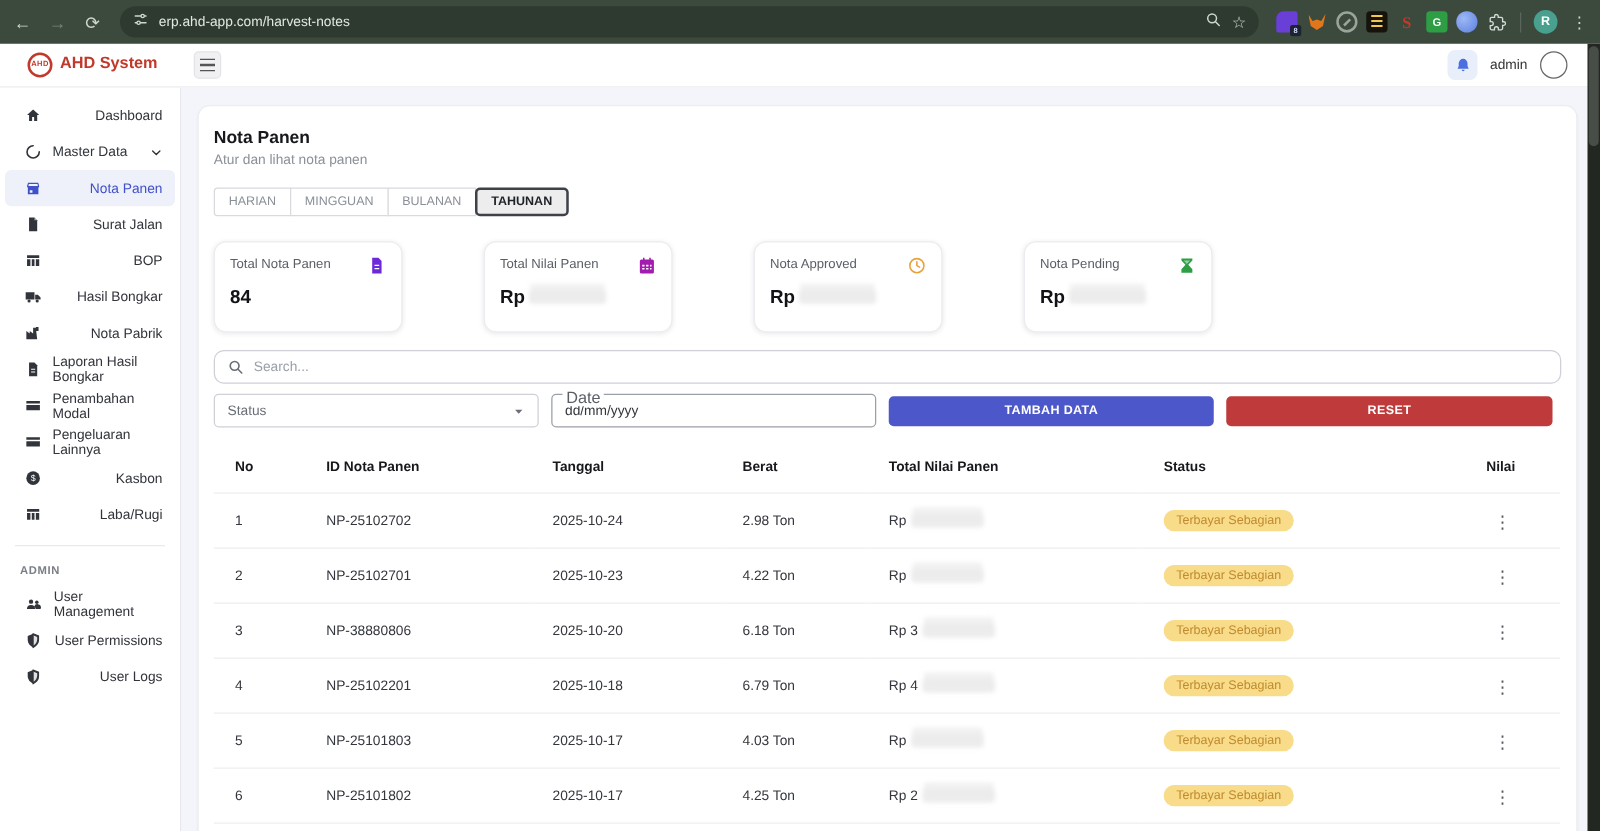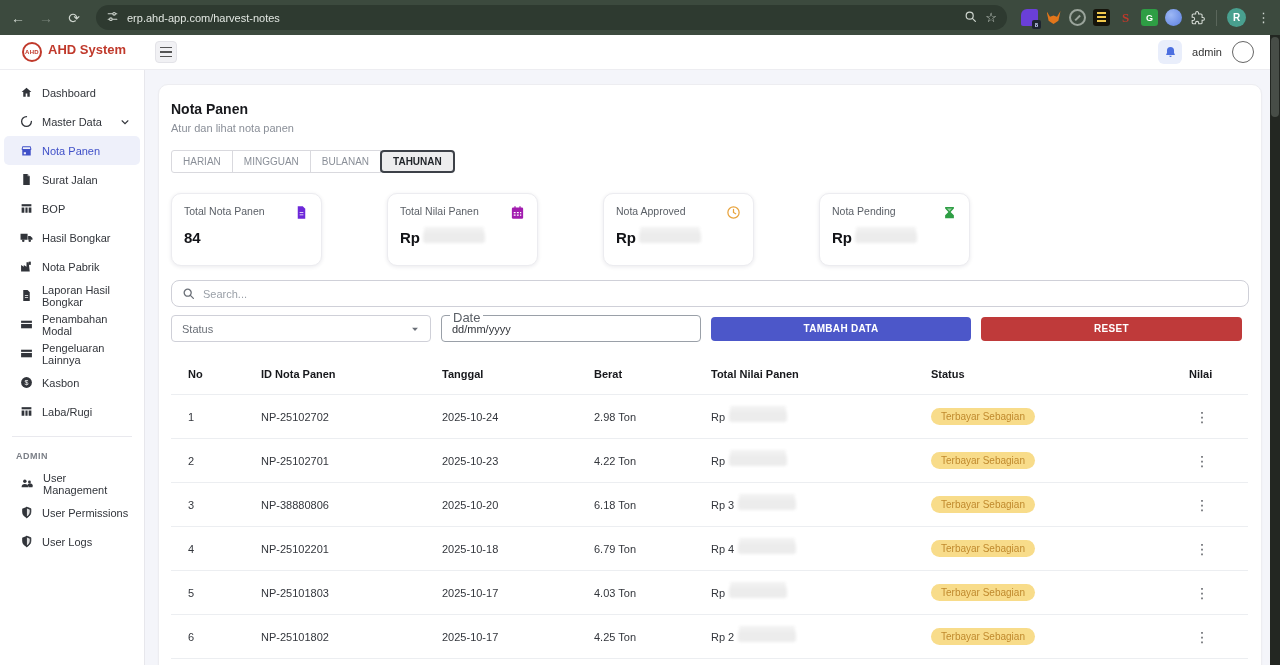--- a/index.html
+++ b/index.html
@@ -41,21 +41,21 @@
   .appbar-right { margin-left:auto; display:flex; align-items:center; gap:10px; padding-right:26px; }
   .bell-wrap { width:24px; height:24px; background:#e9eefb; border-radius:6px;
     display:flex; align-items:center; justify-content:center; }
   .user-name { font-size:11px; color:#333; }
   .user-avatar { width:22px; height:22px; border-radius:50%; background:#fff; border:1px solid #666; }
 
   
   .sidebar { position:absolute; left:0; top:70px; width:145px; height:595px; background:#fff;
     border-right:1px solid #e7e7ec; padding-top:8px; }
   .sb-item { display:flex; align-items:center; gap:9px; height:29px; padding:0 10px 0 16px;
-    font-size:11px; color:#31343a; cursor:pointer; margin:0 4px; border-radius:5px; }
+    font-size:11px; color:#31343a; cursor:pointer; margin:0 4px; border-radius:5px;justify-content:space-between; }
   .sb-item svg { flex:0 0 auto; }
   .sb-item .chev { margin-left:auto; }
   .sb-item.active { background:#eef0fa; color:#4050c8; }
   .sb-divider { height:1px; background:#e9e9ee; margin:10px 12px; }
   .sb-section { font-size:9px; color:#7b7f87; letter-spacing:.5px; padding:4px 16px 8px; font-weight:bold; }
 
   
   .main { position:absolute; left:145px; top:70px; width:1125px; height:595px; background:#f4f5fa; }
   .content-card { position:absolute; left:13px; top:14px; width:1104px; height:700px;
     background:#fff; border:1px solid #ededf1; border-radius:10px;

